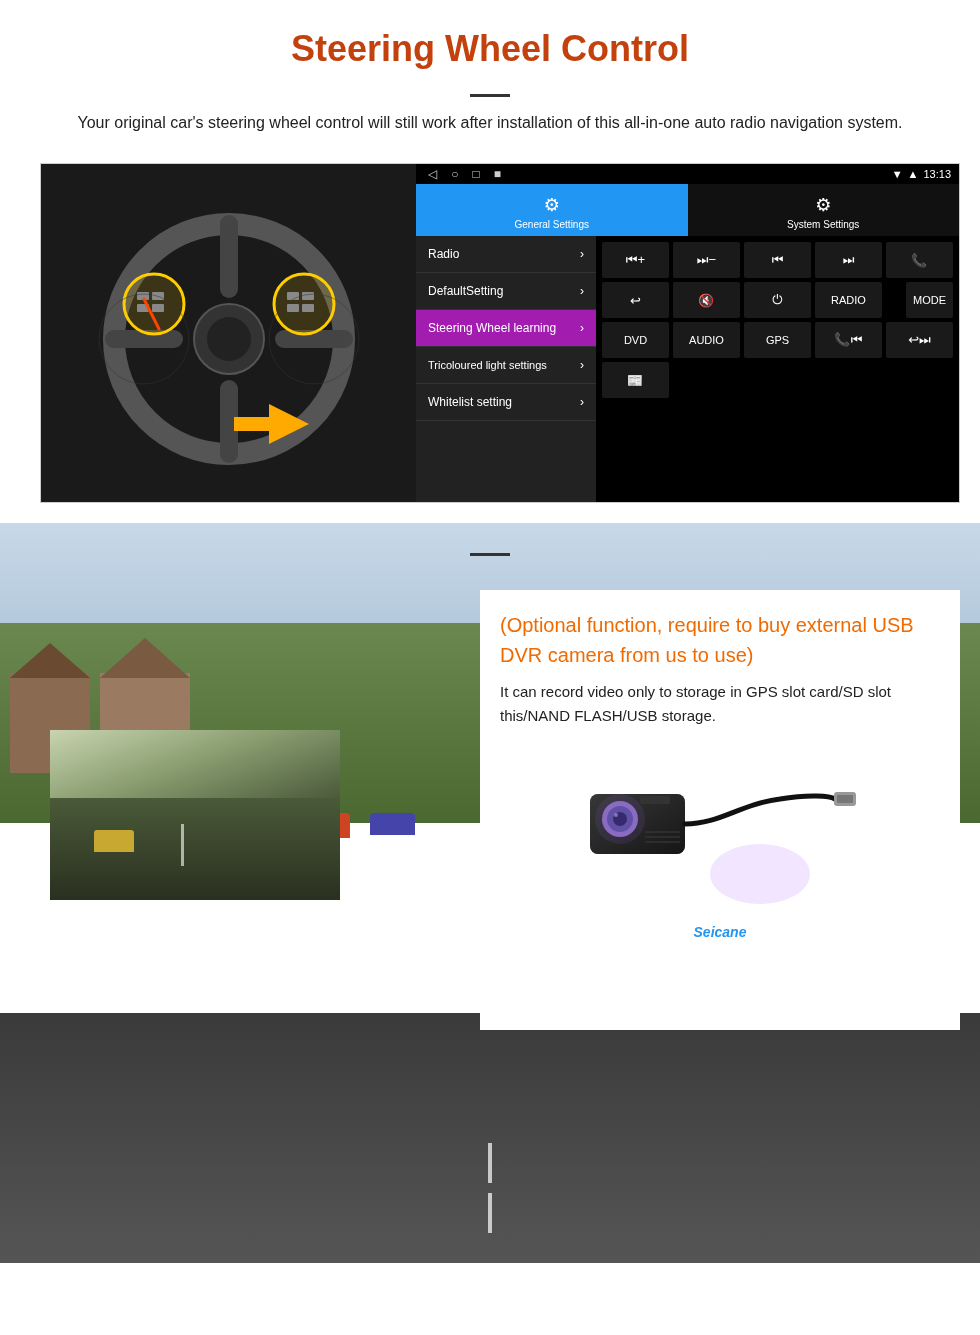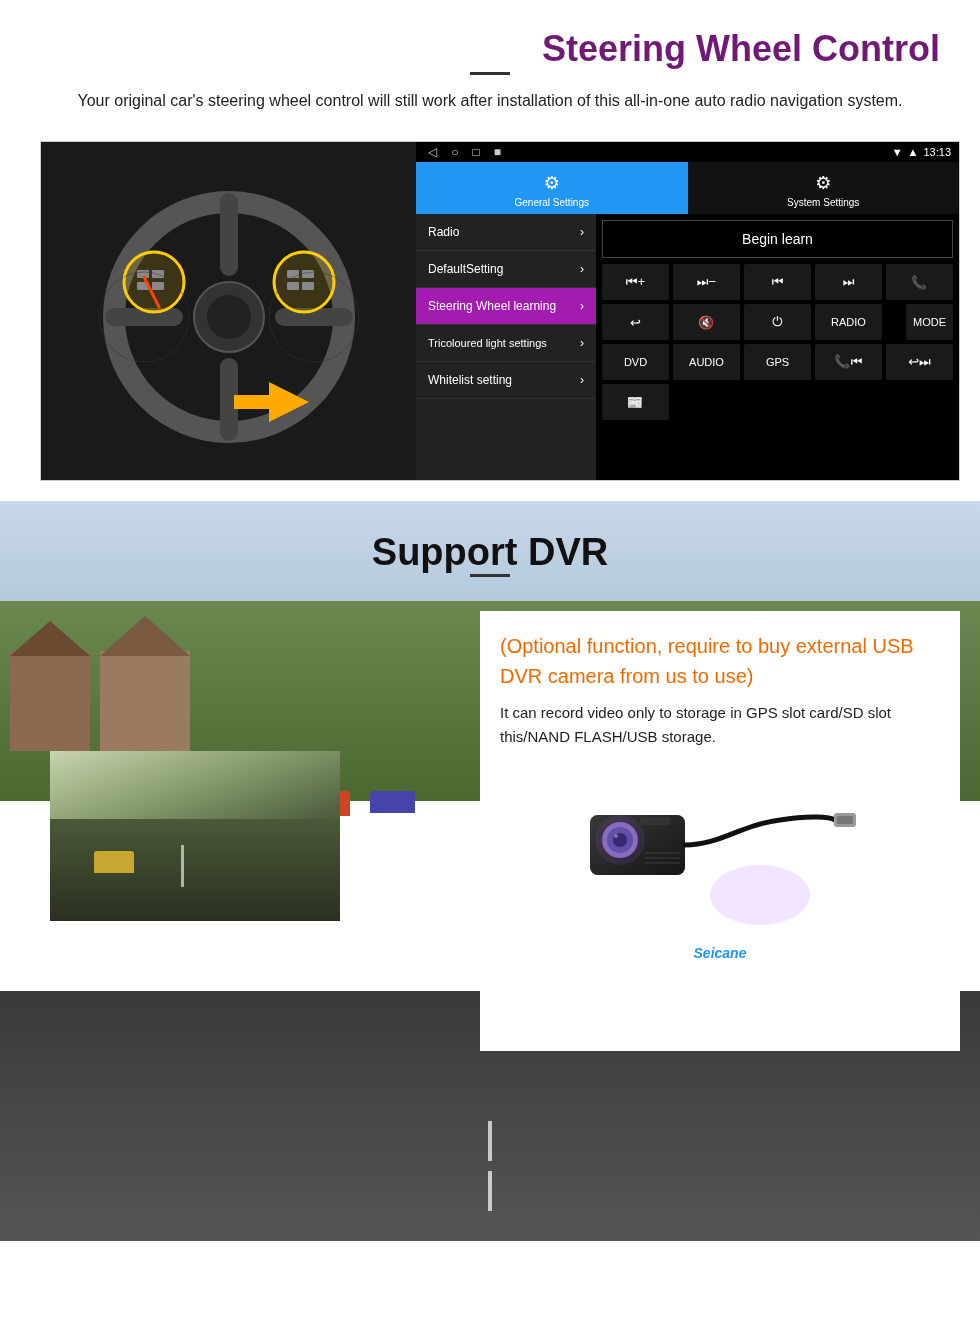--- a/index.html
+++ b/index.html
@@ -12,23 +12,22 @@
     }
 
     
     .section-swc {
       padding: 28px 40px 20px;
       text-align: center;
     }
     .section-swc h1 {
       font-size: 36px;
       font-weight: 900;
-      color: #701a75;
-      margin-bottom: 2px;
-      text-align: right;
+      color: #c2410c;
+      margin-bottom: 24px;
     }
     .divider {
       width: 40px;
       height: 3px;
       background: #333;
       margin: 0 auto 14px;
     }
     .section-swc .subtitle {
       font-size: 16px;
       color: #222;
@@ -386,21 +385,20 @@
             <span class="chevron">›</span>
           </div>
           <div class="menu-item">
             <span class="menu-label">Whitelist setting</span>
             <span class="chevron">›</span>
           </div>
         </div>
 
         <div class="right-controls">
 
-          <button class="begin-learn-btn">Begin learn</button>
 
           <div class="controls-grid">
             <button class="ctrl-btn">⏮+</button>
             <button class="ctrl-btn">⏭−</button>
             <button class="ctrl-btn">⏮</button>
             <button class="ctrl-btn">⏭</button>
             <button class="ctrl-btn">📞</button>
 
             <button class="ctrl-btn">↩</button>
             <button class="ctrl-btn">🔇</button>
@@ -441,21 +439,20 @@
     <div style="position:absolute;top:150px;left:100px;width:90px;height:110px;background:#9a7a60;"></div>
     <div style="position:absolute;top:115px;left:100px;width:90px;height:40px;background:#7a5a40;clip-path:polygon(0 100%,50% 0,100% 100%);"></div>
 
     <div style="position:absolute;top:290px;left:300px;width:50px;height:25px;background:#cc4422;border-radius:4px 4px 0 0;"></div>
     <div style="position:absolute;top:290px;left:370px;width:45px;height:22px;background:#4444aa;border-radius:4px 4px 0 0;"></div>
   </div>
 
   <div class="dvr-inner">
 
     <div class="dvr-title-area">
-      <h2>Support DVR</h2>
       <div class="divider"></div>
     </div>
 
     <div class="dvr-content">
 
       <div class="dvr-left">
 
         <div class="dvr-screenshot">
           <div class="dvr-screenshot-inner">
 

